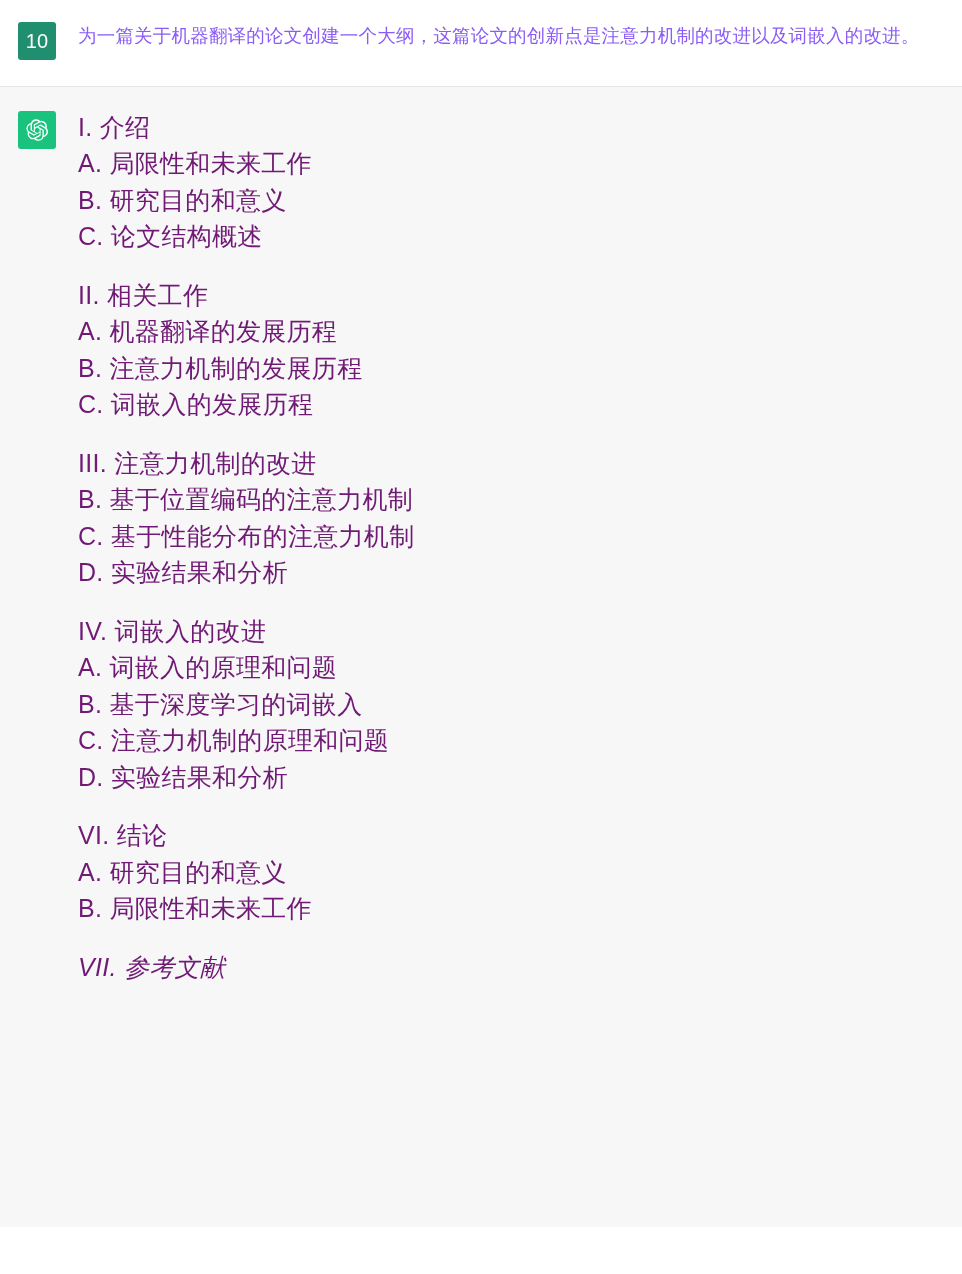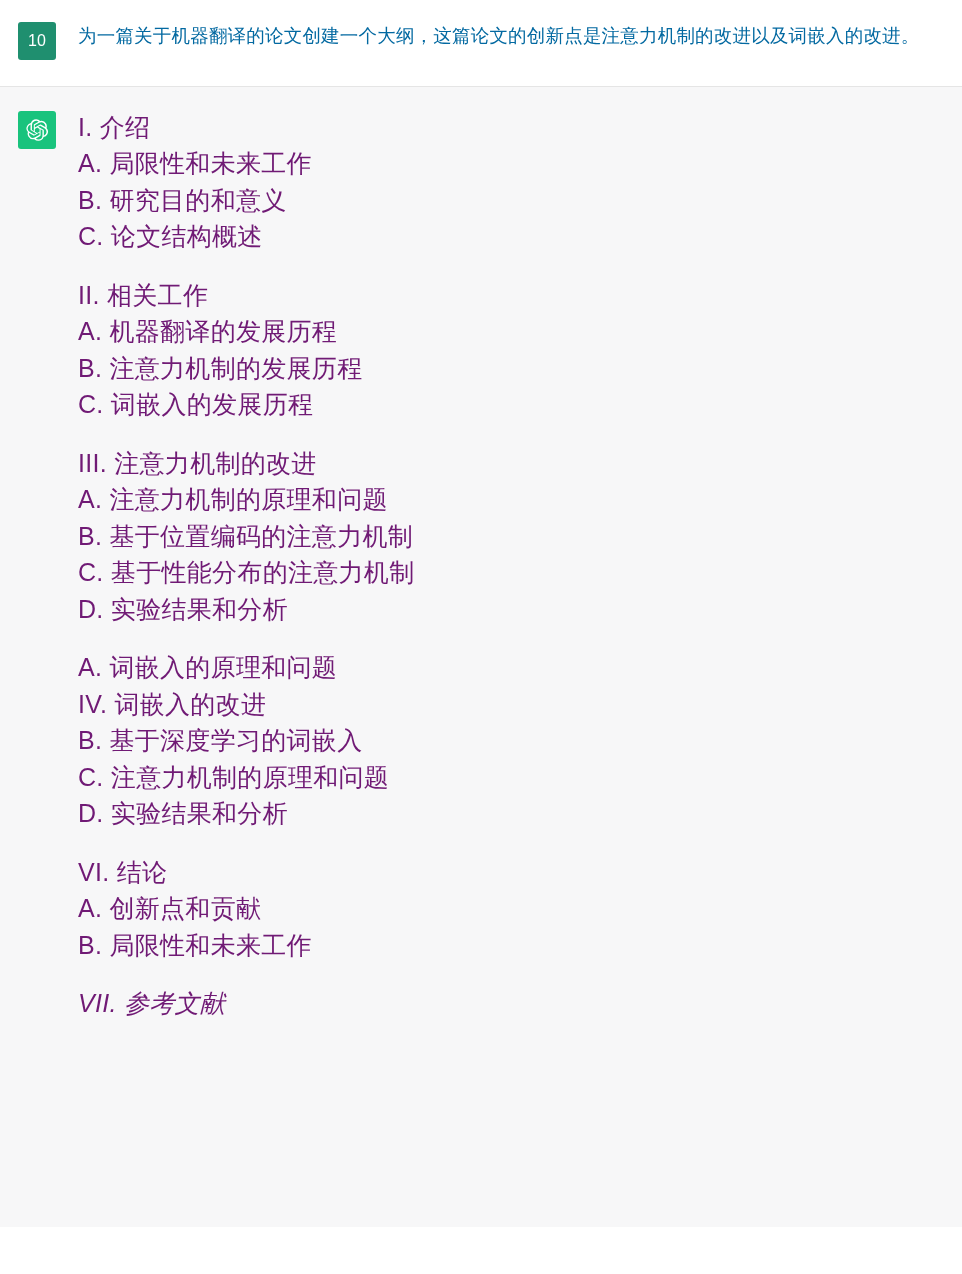--- a/index.html
+++ b/index.html
@@ -53,21 +53,21 @@
     display: flex;
     align-items: center;
     justify-content: center;
     margin-right: 22px;
     margin-top: 2px;
     box-sizing: border-box;
   }
   .avatar.user-avatar {
     background: #1f8f6f;
     color: #ffffff;
-    font-size: 16px;
+    font-size: 20px;
     font-weight: 400;
     letter-spacing: 0.2px;
   }
   .avatar.bot-avatar {
     background: #19c37d;
     color: #ffffff;
   }
   .avatar.bot-avatar svg {
     width: 24px;
     height: 24px;
@@ -75,21 +75,21 @@
   }
 
   
   .bubble {
     flex: 1;
     min-width: 0;
   }
   .user-text {
     font-size: 18.5px;
     line-height: 1.75;
-    color: #0369a1;
+    color: #8b5cf6;
     letter-spacing: 0.2px;
   }
   .outline {
     font-size: 25px;
     line-height: 1.0;
     color: #701a75;
     letter-spacing: 0.3px;
   }
   .outline .line {
     padding: 5.5px 0 6px 0;
@@ -137,38 +137,37 @@
 
         <div class="group">
           <div class="line">II. 相关工作</div>
           <div class="line">A. 机器翻译的发展历程</div>
           <div class="line">B. 注意力机制的发展历程</div>
           <div class="line">C. 词嵌入的发展历程</div>
         </div>
 
         <div class="group">
           <div class="line">III. 注意力机制的改进</div>
-          <div class="line">A. 注意力机制的原理和问题</div>
           <div class="line">B. 基于位置编码的注意力机制</div>
           <div class="line">C. 基于性能分布的注意力机制</div>
           <div class="line">D. 实验结果和分析</div>
         </div>
 
         <div class="group">
+          <div class="line">IV. 词嵌入的改进</div>
           <div class="line">A. 词嵌入的原理和问题</div>
-          <div class="line">IV. 词嵌入的改进</div>
           <div class="line">B. 基于深度学习的词嵌入</div>
           <div class="line">C. 注意力机制的原理和问题</div>
           <div class="line">D. 实验结果和分析</div>
         </div>
 
 
         <div class="group">
           <div class="line">VI. 结论</div>
-          <div class="line">A. 创新点和贡献</div>
+          <div class="line">A. 研究目的和意义</div>
           <div class="line">B. 局限性和未来工作</div>
         </div>
 
         <div class="group">
           <div class="line">VII. 参考文献</div>
         </div>
 
       </div>
     </div>
   </div>

